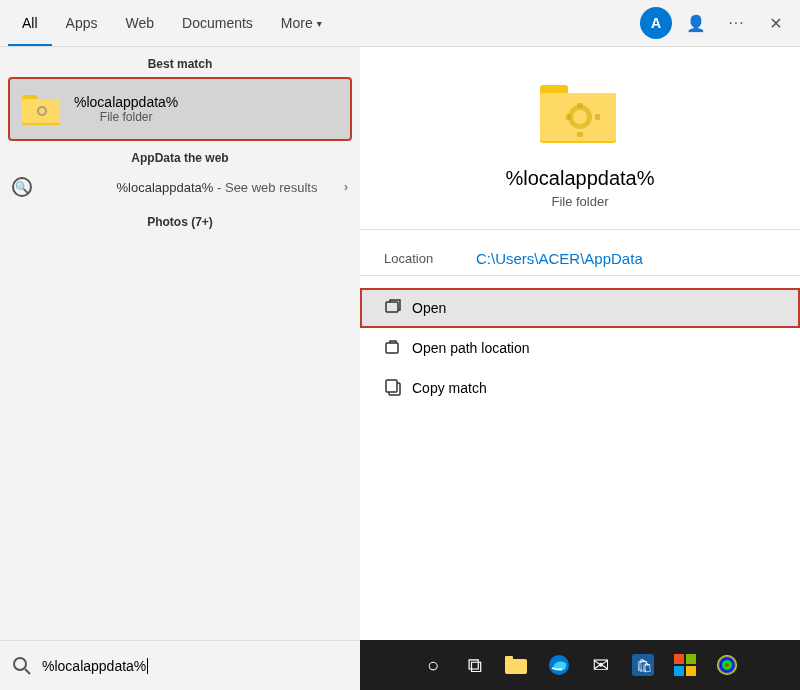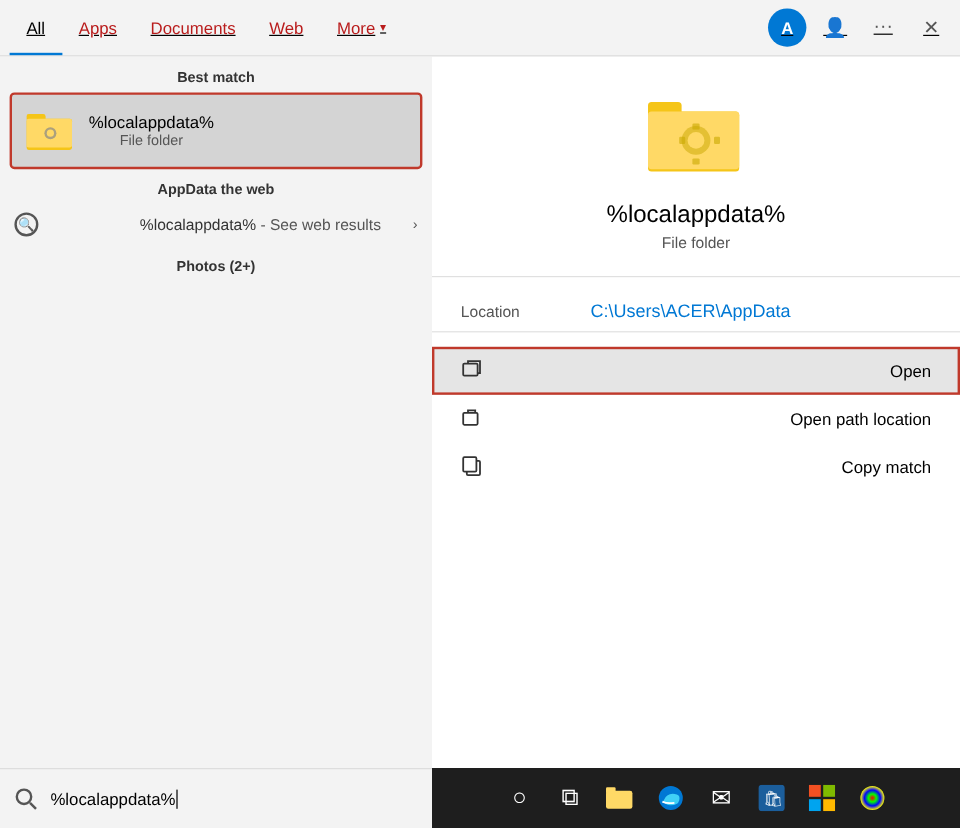--- a/index.html
+++ b/index.html
@@ -26,30 +26,29 @@
 
     
     .tab-bar {
       display: flex;
       align-items: center;
       background: #f3f3f3;
       border-bottom: 1px solid #ddd;
       height: 47px;
       padding: 0 8px;
       position: relative;
-      text-decoration: underline;
     }
 
     .tab-item {
       padding: 0 14px;
       height: 100%;
       display: flex;
       align-items: center;
       font-size: 14px;
-      color: #b91c1c;
+      color: #404040;
       cursor: pointer;
       position: relative;
     }
 
     .tab-item.active {
       color: #000;
       font-weight: 500;
     }
 
     .tab-item.active::after {
@@ -240,45 +239,44 @@
       height: 1px;
       background: #e0e0e0;
       margin-bottom: 12px;
     }
 
     .location-row {
       width: 100%;
       display: flex;
       align-items: center;
       padding: 8px 24px;
-      gap: 28px;
+      gap: 12px;
     }
 
     .location-label {
       font-size: 13px;
       color: #555;
       width: 80px;
     }
 
     .location-value {
       font-size: 15px;
       color: #0078d4;
       cursor: pointer;
     }
 
     .action-btn {
       width: 100%;
       display: flex;
       align-items: center;
       padding: 10px 24px;
-      gap: 28px;
+      gap: 8px;
       cursor: pointer;
       font-size: 14px;
       color: #000;
-      justify-content: space-between;
     }
 
     .action-btn.highlighted {
       background: #e5e5e5;
       border: 2px solid #c0392b;
       margin: 0;
       padding: 8px 22px;
     }
 
     .action-icon {
@@ -355,24 +353,24 @@
 
 <div class="search-window">
   <div class="tab-bar">
     <div class="tab-item active">
       <span>All</span>
     </div>
     <div class="tab-item">
       <span>Apps</span>
     </div>
     <div class="tab-item">
+      <span>Web</span>
+    </div>
+    <div class="tab-item">
       <span>Documents</span>
-    </div>
-    <div class="tab-item">
-      <span>Web</span>
     </div>
     <div class="tab-item">
       <span>More</span>
       <span class="chevron">▾</span>
     </div>
     <div class="tab-bar-right">
       <button class="avatar-btn">A</button>
       <button class="icon-btn">👤</button>
       <button class="icon-btn">···</button>
       <button class="icon-btn">✕</button>
@@ -407,21 +405,21 @@
       <div class="web-result-item">
         <div class="search-icon-circle">
           <span style="font-size:11px;">🔍</span>
         </div>
         <div class="web-result-text">
           <span>%localappdata%</span><span style="color:#555;font-weight:400;"> - See web results</span>
         </div>
         <span class="chevron-right">›</span>
       </div>
 
-      <div class="photos-label">Photos (2+)</div>
+      <div class="photos-label">Photos (7+)</div>
     </div>
 
     <div class="right-panel">
       <div class="result-icon-area">
         <svg width="80" height="70" viewBox="0 0 80 70">
           <rect x="0" y="16" width="76" height="50" rx="3" fill="#f5c518"></rect>
           <rect x="0" y="8" width="28" height="12" rx="3" fill="#f5c518"></rect>
           <rect x="0" y="16" width="76" height="48" rx="3" fill="#ffd966"></rect>
 
           <circle cx="40" cy="40" r="12" fill="#c9a800" opacity="0.5"></circle>

